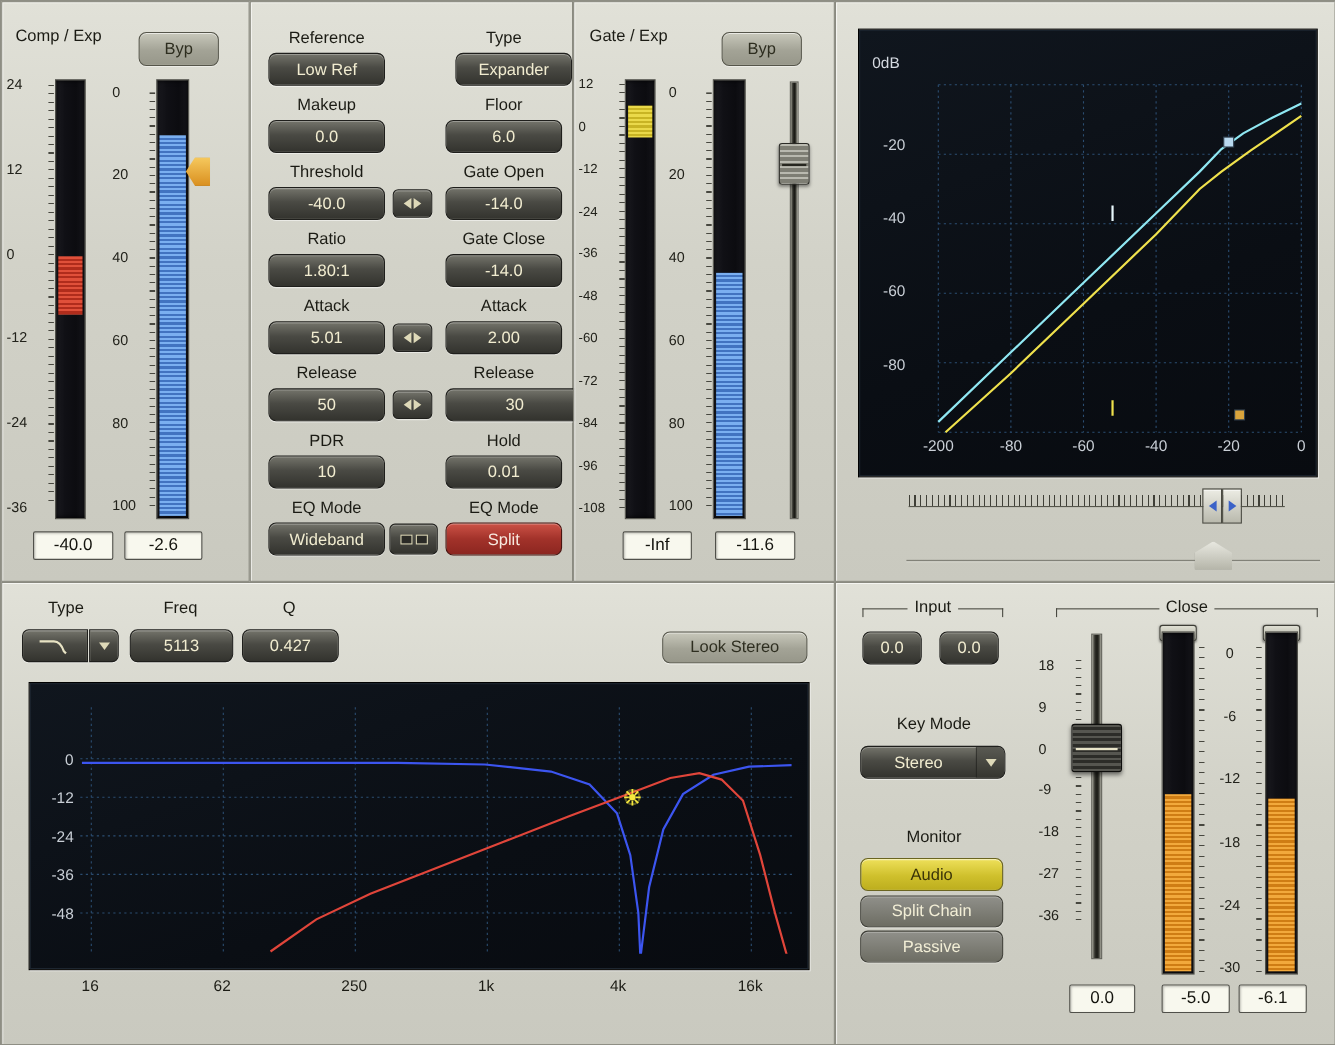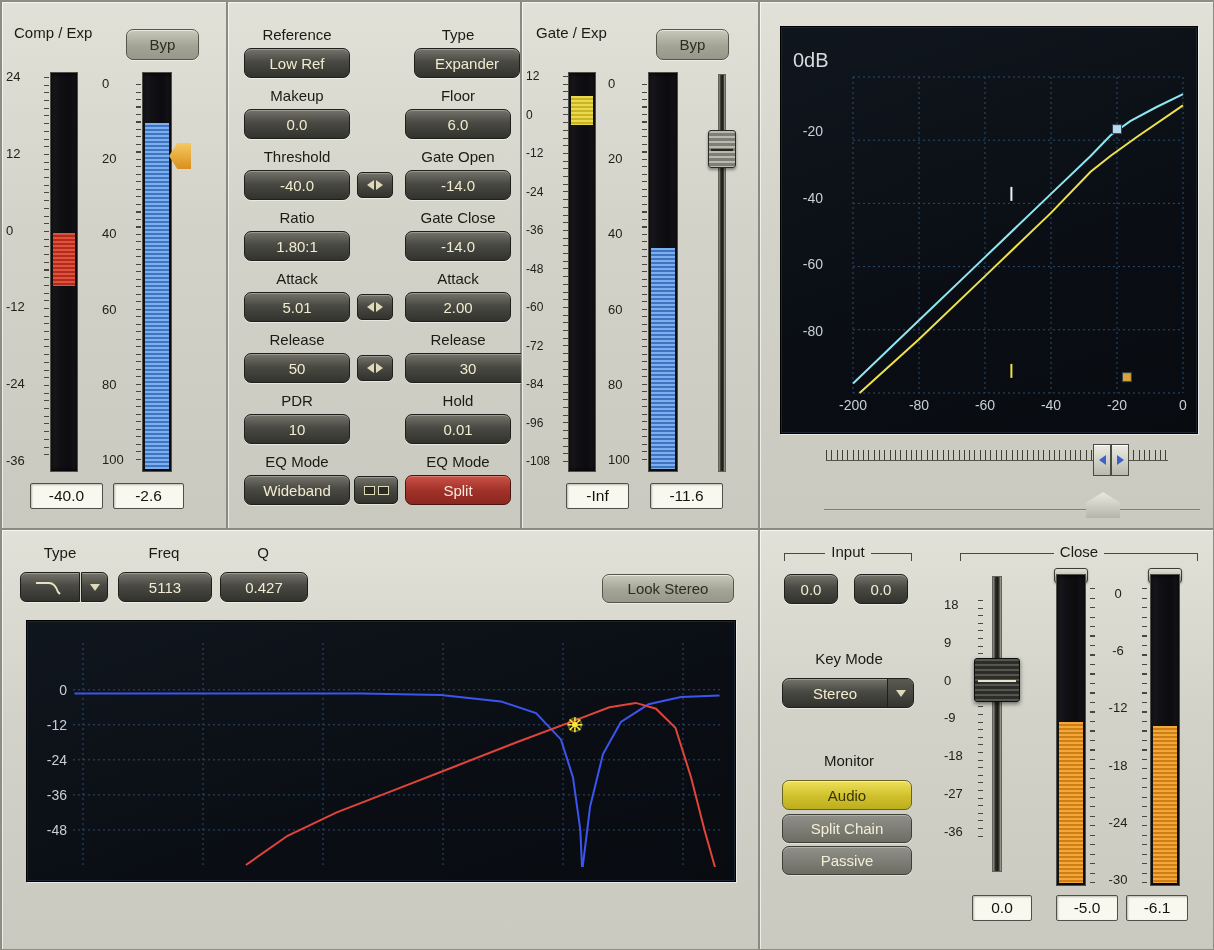--- a/index.html
+++ b/index.html
@@ -35,21 +35,21 @@
          border:1px solid #50504a;box-shadow:inset 0 0 5px #000;}
   .fill{position:absolute;left:2px;right:2px;bottom:2px;}
   .fill.blue{background:repeating-linear-gradient(to bottom,#7aaff0 0 2px,#4173c0 2px 4px);}
   .fill.orange{background:repeating-linear-gradient(to bottom,#f2a93c 0 2px,#cf7d14 2px 4px);}
   .seg{position:absolute;left:2px;right:2px;}
   .seg.red{background:repeating-linear-gradient(to bottom,#e0503a 0 2px,#b02c1c 2px 4px);}
   .seg.yellow{background:repeating-linear-gradient(to bottom,#ead94a 0 2px,#c8b424 2px 4px);}
   .graph{position:absolute;background:linear-gradient(160deg,#10161e 0%,#0a0e14 60%,#080b10 100%);
          border:1px solid #000;box-shadow:inset 0 0 0 1px #1d2630,1px 1px 0 rgba(255,255,255,.55);}
   .graph svg{position:absolute;left:0;top:0;display:block;}
-  .glabel{position:absolute;font-size:20px;color:#d6dbe2;}
+  .glabel{position:absolute;font-size:14px;color:#d6dbe2;}
   .gscale-y{position:absolute;display:flex;flex-direction:column;justify-content:space-between;}
   .gtick{display:block;height:24px;line-height:24px;font-size:14px;color:#c9cfd6;text-align:right;width:100%;}
   .gscale-x{position:absolute;display:flex;justify-content:space-between;}
   .gtick-x{display:block;width:64px;text-align:center;font-size:14px;color:#c9cfd6;}
   .eqtick-x{display:block;width:60px;text-align:center;font-size:14px;color:#1b1b14;}
   .grid-line{stroke:#2b4d71;stroke-width:1;stroke-dasharray:2 3;}
   .tri-l{width:0;height:0;border:5px solid transparent;border-left:none;border-right:7px solid #ded9b8;}
   .tri-r{width:0;height:0;border:5px solid transparent;border-right:none;border-left:7px solid #ded9b8;}
   .tri-d{width:0;height:0;border:5px solid transparent;border-bottom:none;border-top:7px solid #ded9b8;}
   .tri-l.blue{border-right-color:#3b62c8;}
@@ -337,20 +337,28 @@
           </g>
         </svg>
       <div class="gscale-y" style="left:6px;top:57px;width:34px;height:164px">
           <span class="gtick">0</span>
           <span class="gtick">-12</span>
           <span class="gtick">-24</span>
           <span class="gtick">-36</span>
           <span class="gtick">-48</span>
         </div>
     </div>
+    <div class="gscale-x" style="left:50px;top:358px;width:660px;height:20px">
+        <span class="eqtick-x">16</span>
+        <span class="eqtick-x">62</span>
+        <span class="eqtick-x">250</span>
+        <span class="eqtick-x">1k</span>
+        <span class="eqtick-x">4k</span>
+        <span class="eqtick-x">16k</span>
+      </div>
   </section>
 
   <section class="panel" style="left:758px;top:528px;width:456px;height:422px">
     <div class="bracket" style="left:24px;top:14px;width:128px">
       <span class="bl l"></span>
       <span class="bt">Input</span>
       <span class="bl r"></span>
     </div>
     <button class="btn dark" style="left:24px;top:44px;width:54px;height:30px">0.0</button>
     <button class="btn dark" style="left:94px;top:44px;width:54px;height:30px">0.0</button>

